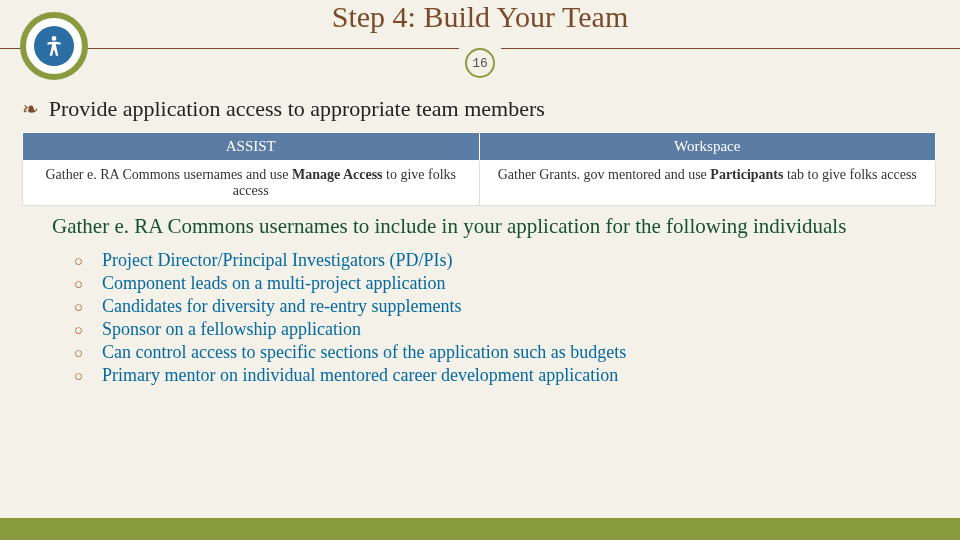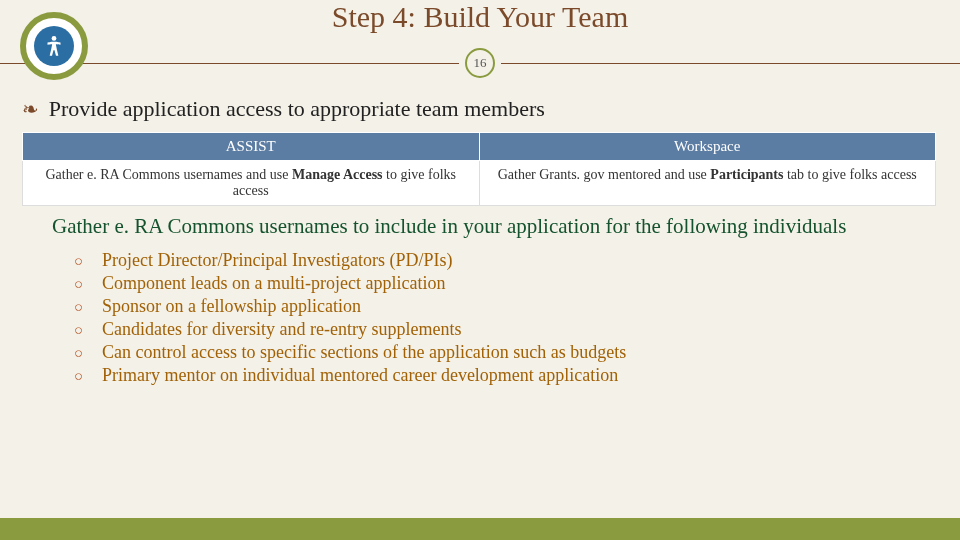--- a/index.html
+++ b/index.html
@@ -37,22 +37,22 @@
   }
   .icon-inner svg { width: 26px; height: 26px; fill: #fff; }
   .title {
     text-align: center;
     font-size: 30px;
     color: #7a4a2a;
     font-weight: normal;
   }
   .divider-row {
     display: flex;
-    align-items: center;
     margin-top: 14px;
+    font-family: Liberation Mono, monospace;
   }
   .divider-line {
     flex: 1;
     height: 1px;
     background: #7a4a2a;
   }
   .page-num {
     width: 30px;
     height: 30px;
     border: 2px solid #8a9b3f;
@@ -107,21 +107,21 @@
     font-size: 21px;
     color: #14532d;
     margin: 6px 0 10px 30px;
   }
   ul.roles {
     list-style: none;
     margin-left: 52px;
   }
   ul.roles li {
     font-size: 18px;
-    color: #a16207;
+    color: #0369a1;
     padding: 1px 0;
   }
   ul.roles li::before {
     content: "○";
     color: #b85c2e;
     margin-right: 14px;
     font-size: 15px;
     display: inline-block;
     width: 14px;
   }
@@ -172,20 +172,20 @@
       </td>
     </tr>
   </tbody>
     </table>
 
   <p class="sub-heading">Gather e. RA Commons usernames to include in your application for the following individuals</p>
 
   <ul class="roles">
     <li>Project Director/Principal Investigators (PD/PIs)</li>
     <li>Component leads on a multi-project application</li>
+    <li>Candidates for diversity and re-entry supplements</li>
     <li>Sponsor on a fellowship application</li>
-    <li>Candidates for diversity and re-entry supplements</li>
     <li>Can control access to specific sections of the application such as budgets</li>
     <li>Primary mentor on individual mentored career development application</li>
   </ul>
 </div>
 
 <div class="footer-bar"></div>
 
 </body></html>

